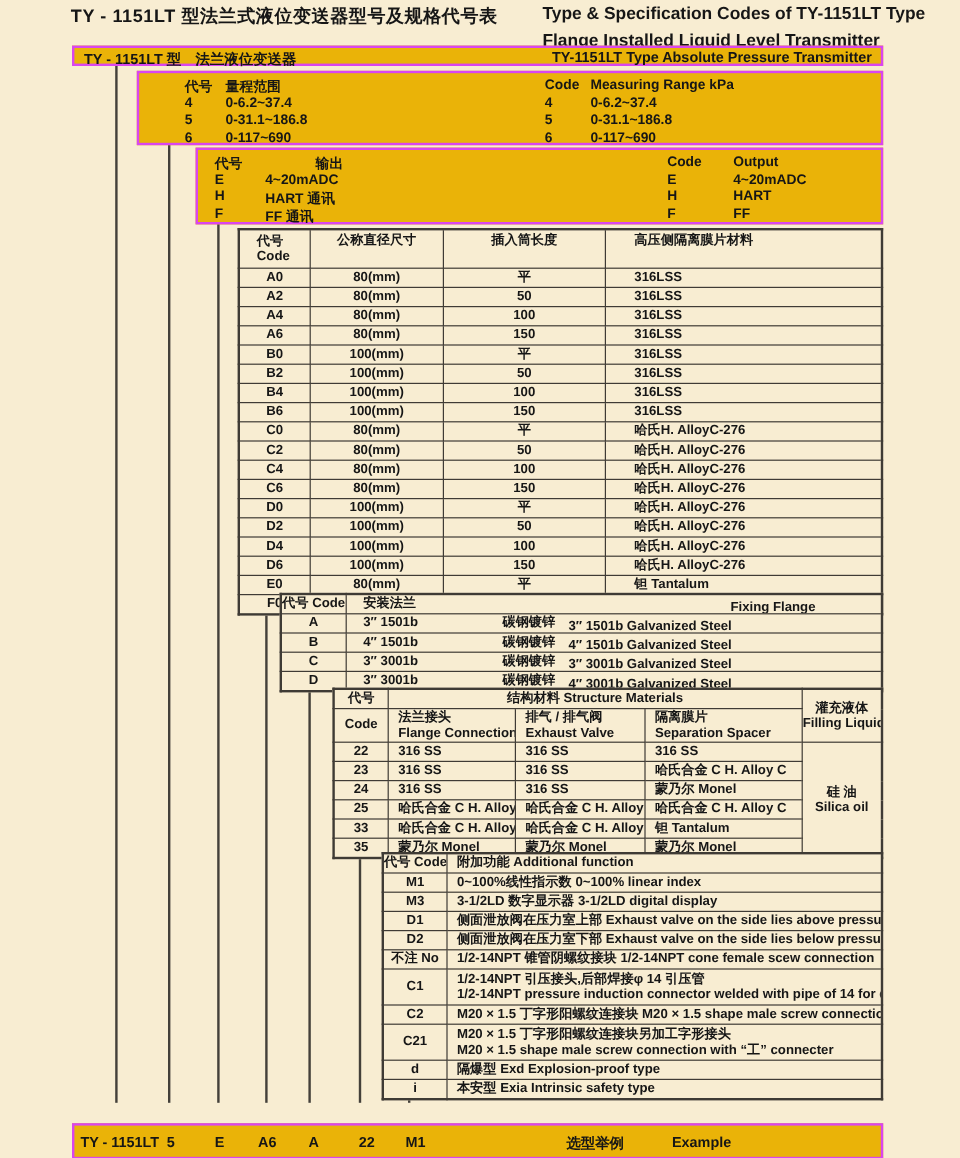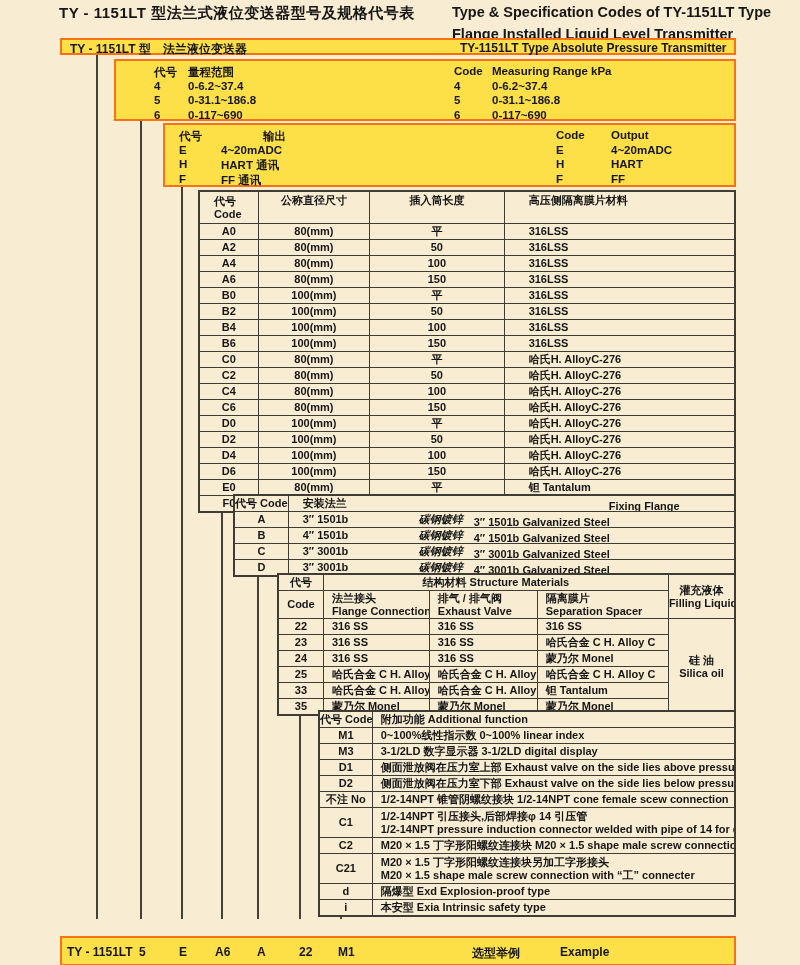--- a/index.html
+++ b/index.html
@@ -10,21 +10,21 @@
     font-weight:bold;
   }
   .abs{position:absolute;}
   .nw{white-space:nowrap;}
   
   .title-zh{left:59px;top:4px;font-size:15px;letter-spacing:.5px;}
   .title-en{left:404px;top:1px;font-size:14.5px;line-height:22px;margin-left:48px;}
   
   .vline{position:absolute;width:2px;background:#44403a;}
   
-  .frame{position:absolute;border:2px solid #f97316;background:#fde047;box-sizing:border-box;}
+  .frame{position:absolute;border:2px solid #d946ef;background:#eab308;box-sizing:border-box;}
   .model-box{left:60px;top:38px;width:676px;height:17px;font-size:12px;}
   .model-box .zh{position:absolute;left:8px;top:1px;}
   .model-box .en{position:absolute;left:398px;top:1px;}
   .range-box{left:114px;top:59px;width:622px;height:62px;font-size:11.5px;padding-top:4px;}
   .range-box .row{position:relative;height:14.5px;}
   .range-box .c1{position:absolute;left:38px;}
   .range-box .c2{position:absolute;left:72px;}
   .range-box .c3{position:absolute;left:338px;}
   .range-box .c4{position:absolute;left:376px;}
   .output-box{left:163px;top:123px;width:573px;height:64px;font-size:11.5px;padding-top:4px;}
@@ -47,21 +47,21 @@
   .two span{display:block;}
   
   .sensor{left:198px;top:190px;width:538px;}
   .sensor td{height:15px;}
   .sensor tr.hd td{height:29px;}
   
   .flange{left:233px;top:494px;width:503px;}
   .flange td{height:15px;}
   .flange .rel{position:relative;}
   .flange .s1{position:absolute;left:14px;top:1px;}
-  .flange .s2{position:absolute;left:76px;top:1px;font-style:italic;}
+  .flange .s2{position:absolute;left:76px;top:1px;}
   .flange .s3{position:absolute;left:128px;top:4px;}
   
   .struct{left:277px;top:573px;width:459px;}
   .struct td{height:15px;}
   .struct tr.hd2 td{height:27px;}
   
   .func{left:318px;top:710px;width:418px;}
   .func td{height:15px;}
   .func tr.dbl td{height:29px;}
   

